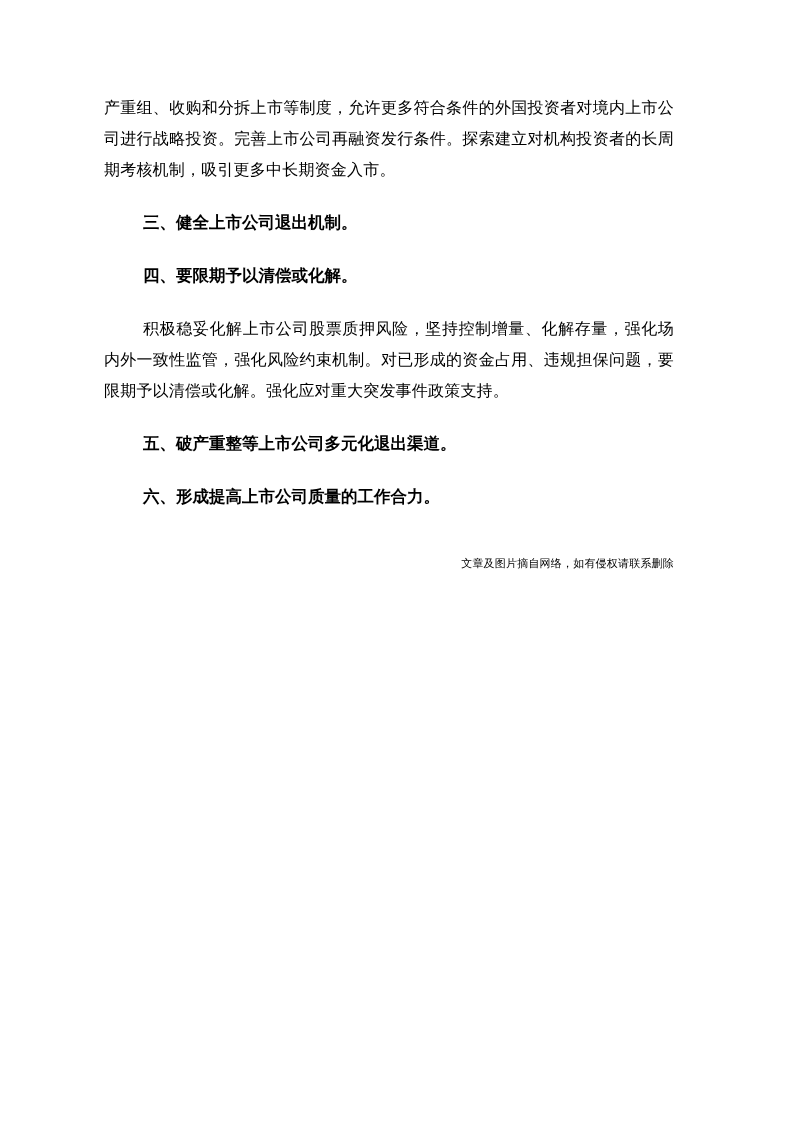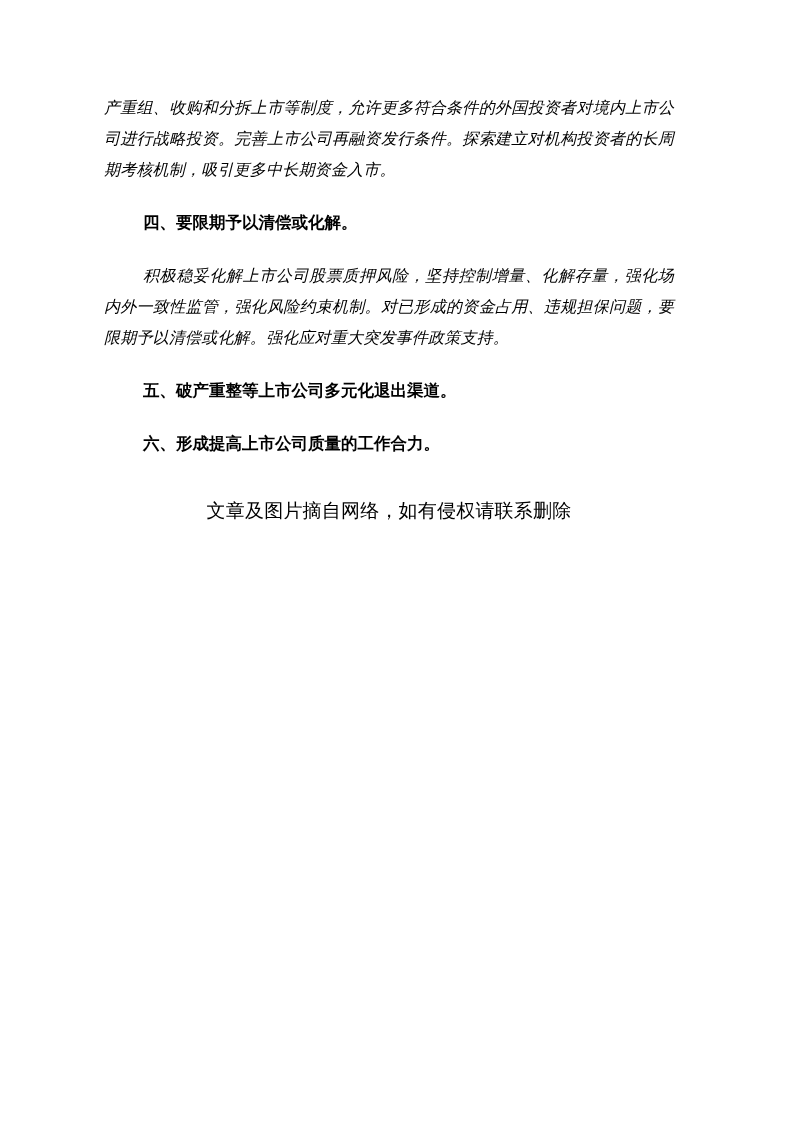--- a/index.html
+++ b/index.html
@@ -21,50 +21,50 @@
     padding: 92px 119px 0 104px;
     background: #ffffff;
   }
   .body-para {
     margin: 21px 0;
     font-size: 16px;
     line-height: 31px;
     text-align: justify;
     text-indent: 39px;
     letter-spacing: 0.2px;
-    font-style: italic;
   }
   .body-para.continuation {
     margin-top: 0;
     text-indent: 0;
   }
   .section-heading {
     margin: 22px 0;
     font-size: 16.5px;
     line-height: 31px;
     font-weight: bold;
     text-indent: 39px;
     font-family: "DejaVu Sans", "Liberation Sans", sans-serif;
   }
   .footer-note {
     margin-top: 36px;
     margin-bottom: 2px;
-    font-size: 19px;
+    font-size: 11px;
     line-height: 31px;
-    text-align: center;
+    text-align: right;
     letter-spacing: 0.2px;
   }
 </style>
 </head>
 <body>
 
 <div class="page">
 
   <p class="body-para continuation">产重组、收购和分拆上市等制度，允许更多符合条件的外国投资者对境内上市公司进行战略投资。完善上市公司再融资发行条件。探索建立对机构投资者的长周期考核机制，吸引更多中长期资金入市。</p>
 
+  <h2 class="section-heading">三、健全上市公司退出机制。</h2>
 
   <h2 class="section-heading">四、要限期予以清偿或化解。</h2>
   <p class="body-para">积极稳妥化解上市公司股票质押风险，坚持控制增量、化解存量，强化场内外一致性监管，强化风险约束机制。对已形成的资金占用、违规担保问题，要限期予以清偿或化解。强化应对重大突发事件政策支持。</p>
 
   <h2 class="section-heading">五、破产重整等上市公司多元化退出渠道。</h2>
 
   <h2 class="section-heading">六、形成提高上市公司质量的工作合力。</h2>
 
   <p class="footer-note">文章及图片摘自网络，如有侵权请联系删除</p>
 

